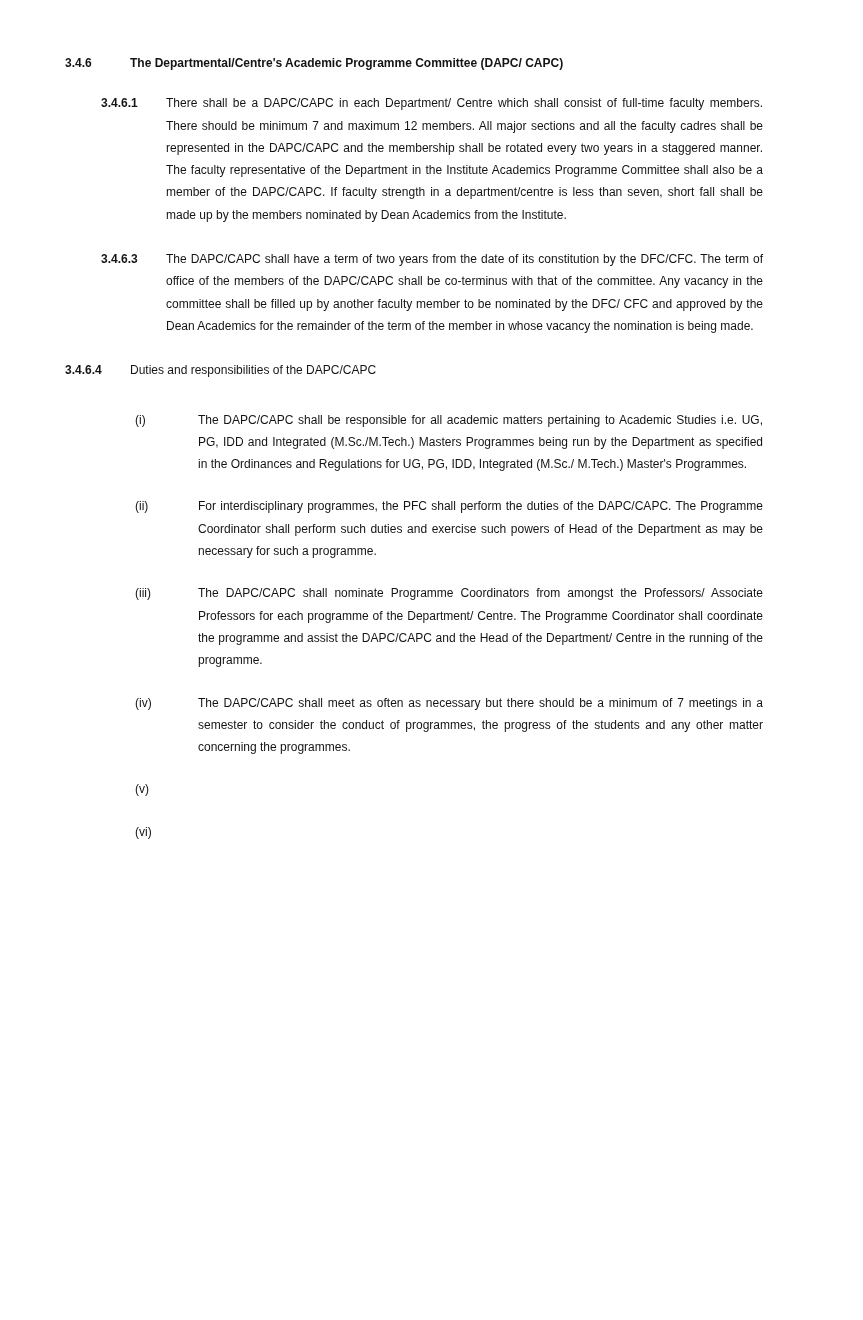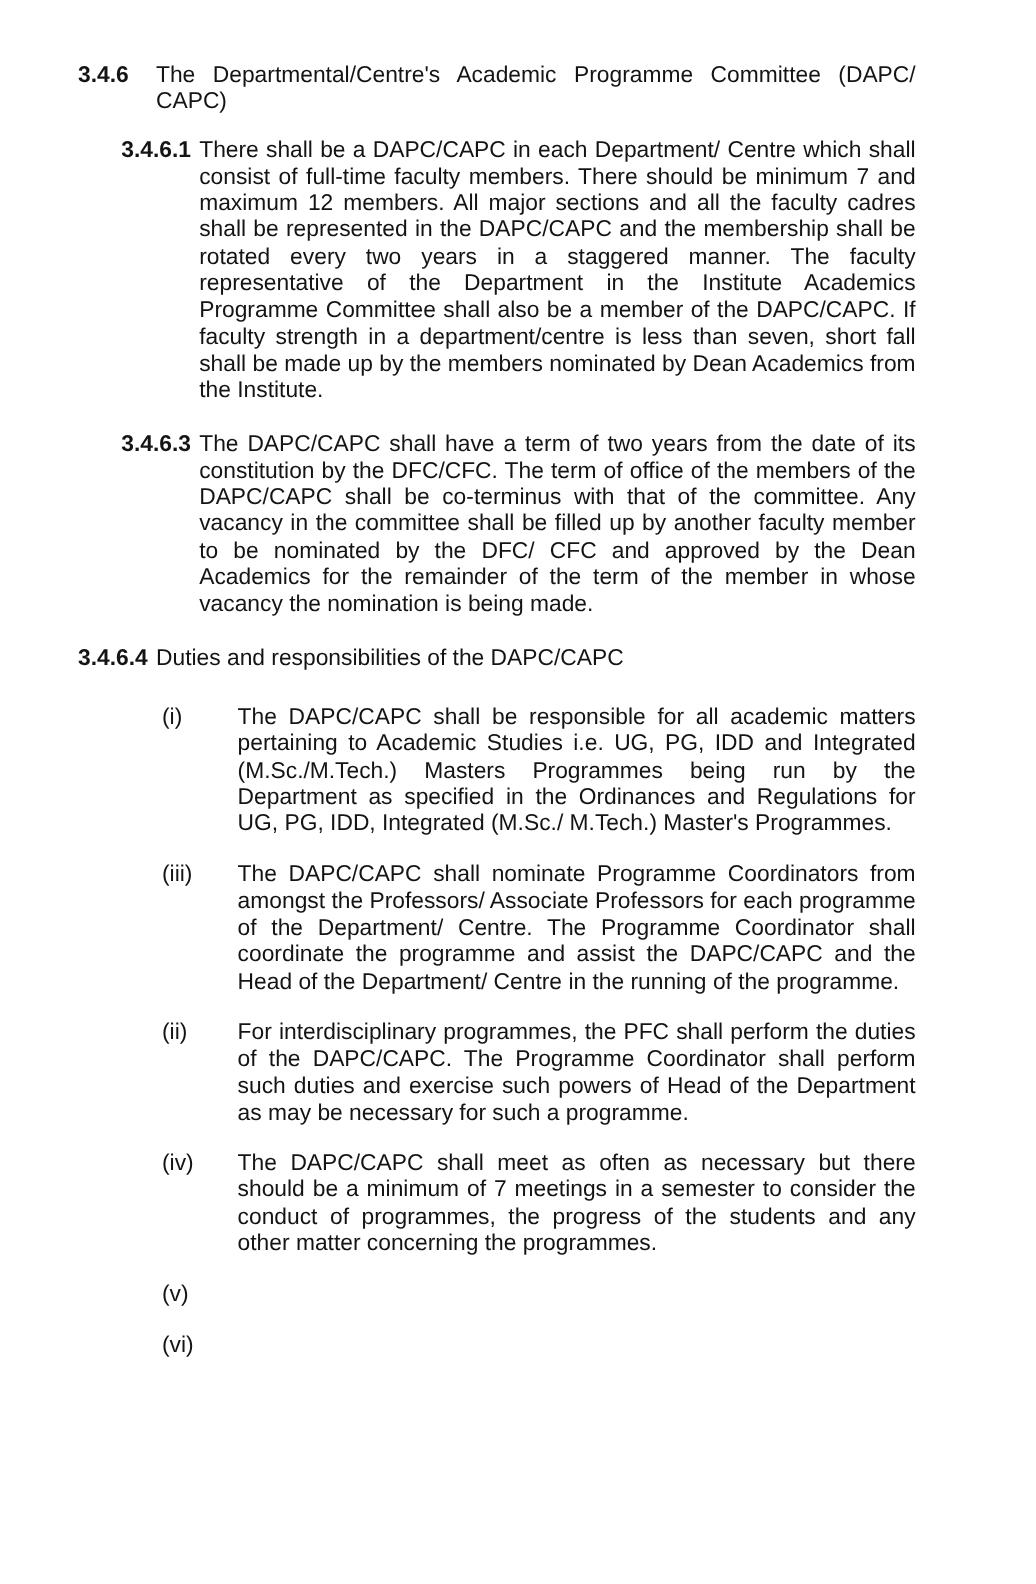--- a/index.html
+++ b/index.html
@@ -6,38 +6,38 @@
   html, body { background: #ffffff; }
 
   .page {
     position: relative;
     width: 863px;
     height: 1320px;
     background: #ffffff;
     font-family: "Liberation Sans", sans-serif;
     color: #141414;
     padding: 52px 100px 0 65px;
-    font-size: 19px;
+    font-size: 12px;
     line-height: 22.3px;
     overflow: hidden;
   }
 
   .row { display: flex; }
   .row .num {
     flex: 0 0 65px;
     font-weight: 700;
     white-space: nowrap;
   }
   .row .body {
     flex: 1;
     text-align: justify;
   }
 
   .heading { margin-bottom: 18px; }
-  .heading .body { font-weight: 400; }
+  .heading .body { font-weight: 700; }
 
   .clause { margin-bottom: 22px; margin-left: 36px; }
 
   .subheading { margin-bottom: 27px; align-items: center; }
   .subheading .body { font-weight: 400; }
 
   .duty {
     display: flex;
     margin-left: 70px;
     margin-bottom: 20px;
@@ -78,27 +78,27 @@
   </div>
 
   <div>
 
     <div class="duty">
       <span class="marker">(i)</span>
       <div class="body">The DAPC/CAPC shall be responsible for all academic matters pertaining to Academic Studies i.e. UG, PG, IDD and Integrated (M.Sc./M.Tech.) Masters Programmes being run by the Department as specified in the Ordinances and Regulations for UG, PG, IDD, Integrated (M.Sc./ M.Tech.) Master's Programmes.</div>
     </div>
 
     <div class="duty">
-      <span class="marker">(iii)</span>
-      <div class="body">The DAPC/CAPC shall nominate Programme Coordinators from amongst the Professors/ Associate Professors for each programme of the Department/ Centre. The Programme Coordinator shall coordinate the programme and assist the DAPC/CAPC and the Head of the Department/ Centre in the running of the programme.</div>
+      <span class="marker">(ii)</span>
+      <div class="body">For interdisciplinary programmes, the PFC shall perform the duties of the DAPC/CAPC. The Programme Coordinator shall perform such duties and exercise such powers of Head of the Department as may be necessary for such a programme.</div>
     </div>
 
     <div class="duty">
-      <span class="marker">(ii)</span>
-      <div class="body">For interdisciplinary programmes, the PFC shall perform the duties of the DAPC/CAPC. The Programme Coordinator shall perform such duties and exercise such powers of Head of the Department as may be necessary for such a programme.</div>
+      <span class="marker">(iii)</span>
+      <div class="body">The DAPC/CAPC shall nominate Programme Coordinators from amongst the Professors/ Associate Professors for each programme of the Department/ Centre. The Programme Coordinator shall coordinate the programme and assist the DAPC/CAPC and the Head of the Department/ Centre in the running of the programme.</div>
     </div>
 
     <div class="duty">
       <span class="marker">(iv)</span>
       <div class="body">The DAPC/CAPC shall meet as often as necessary but there should be a minimum of 7 meetings in a semester to consider the conduct of programmes, the progress of the students and any other matter concerning the programmes.</div>
     </div>
 
     <div class="duty">
       <span class="marker">(v)</span>
     </div>

